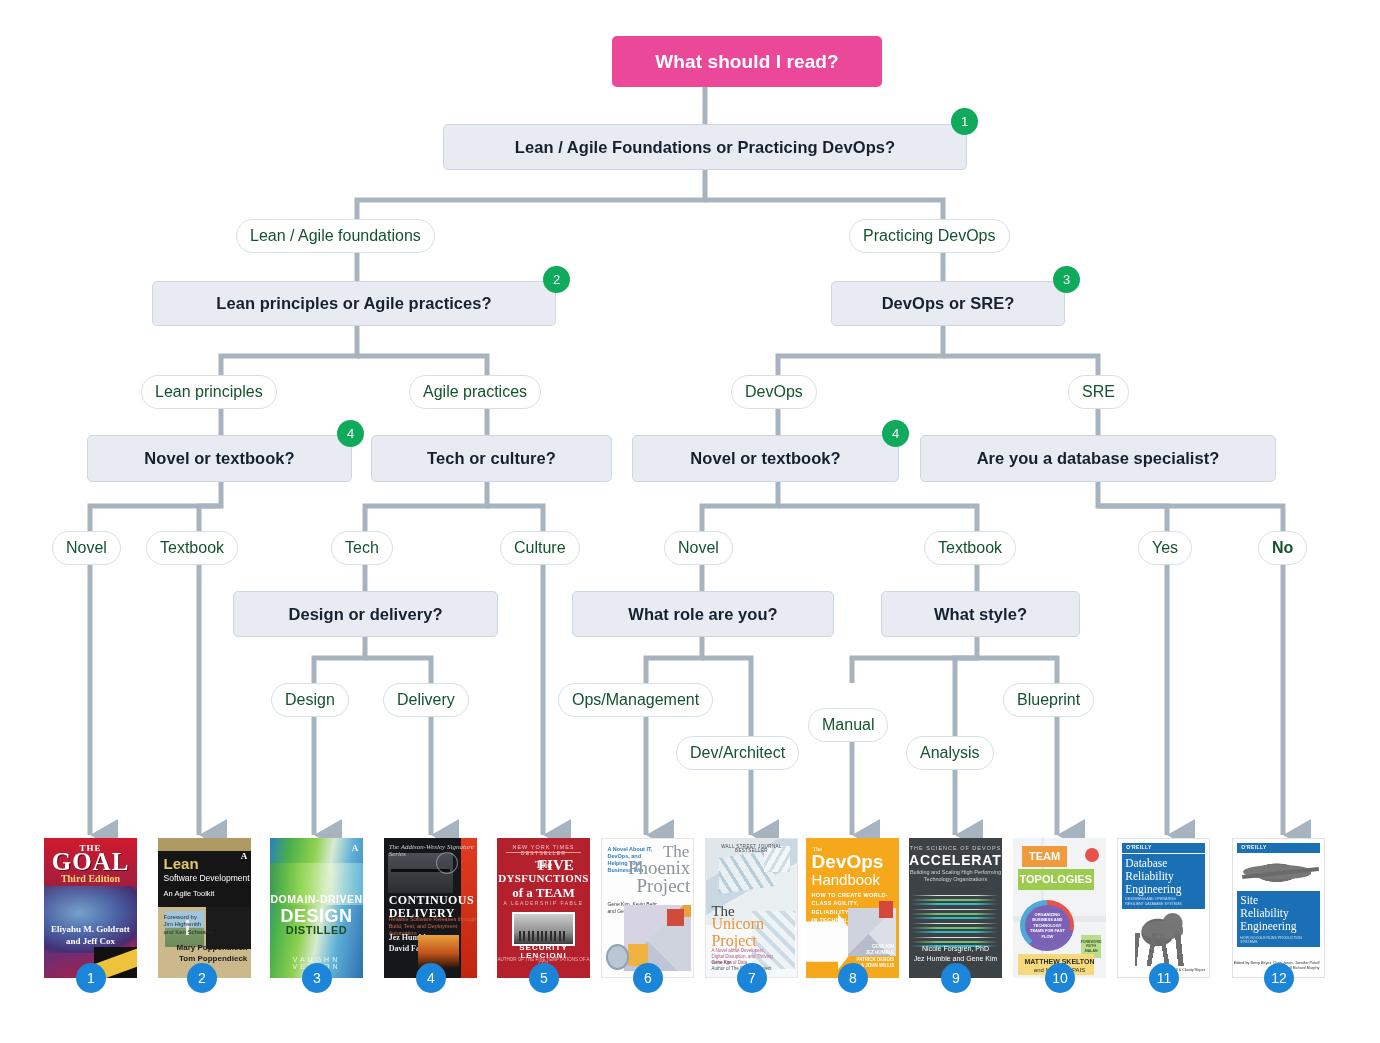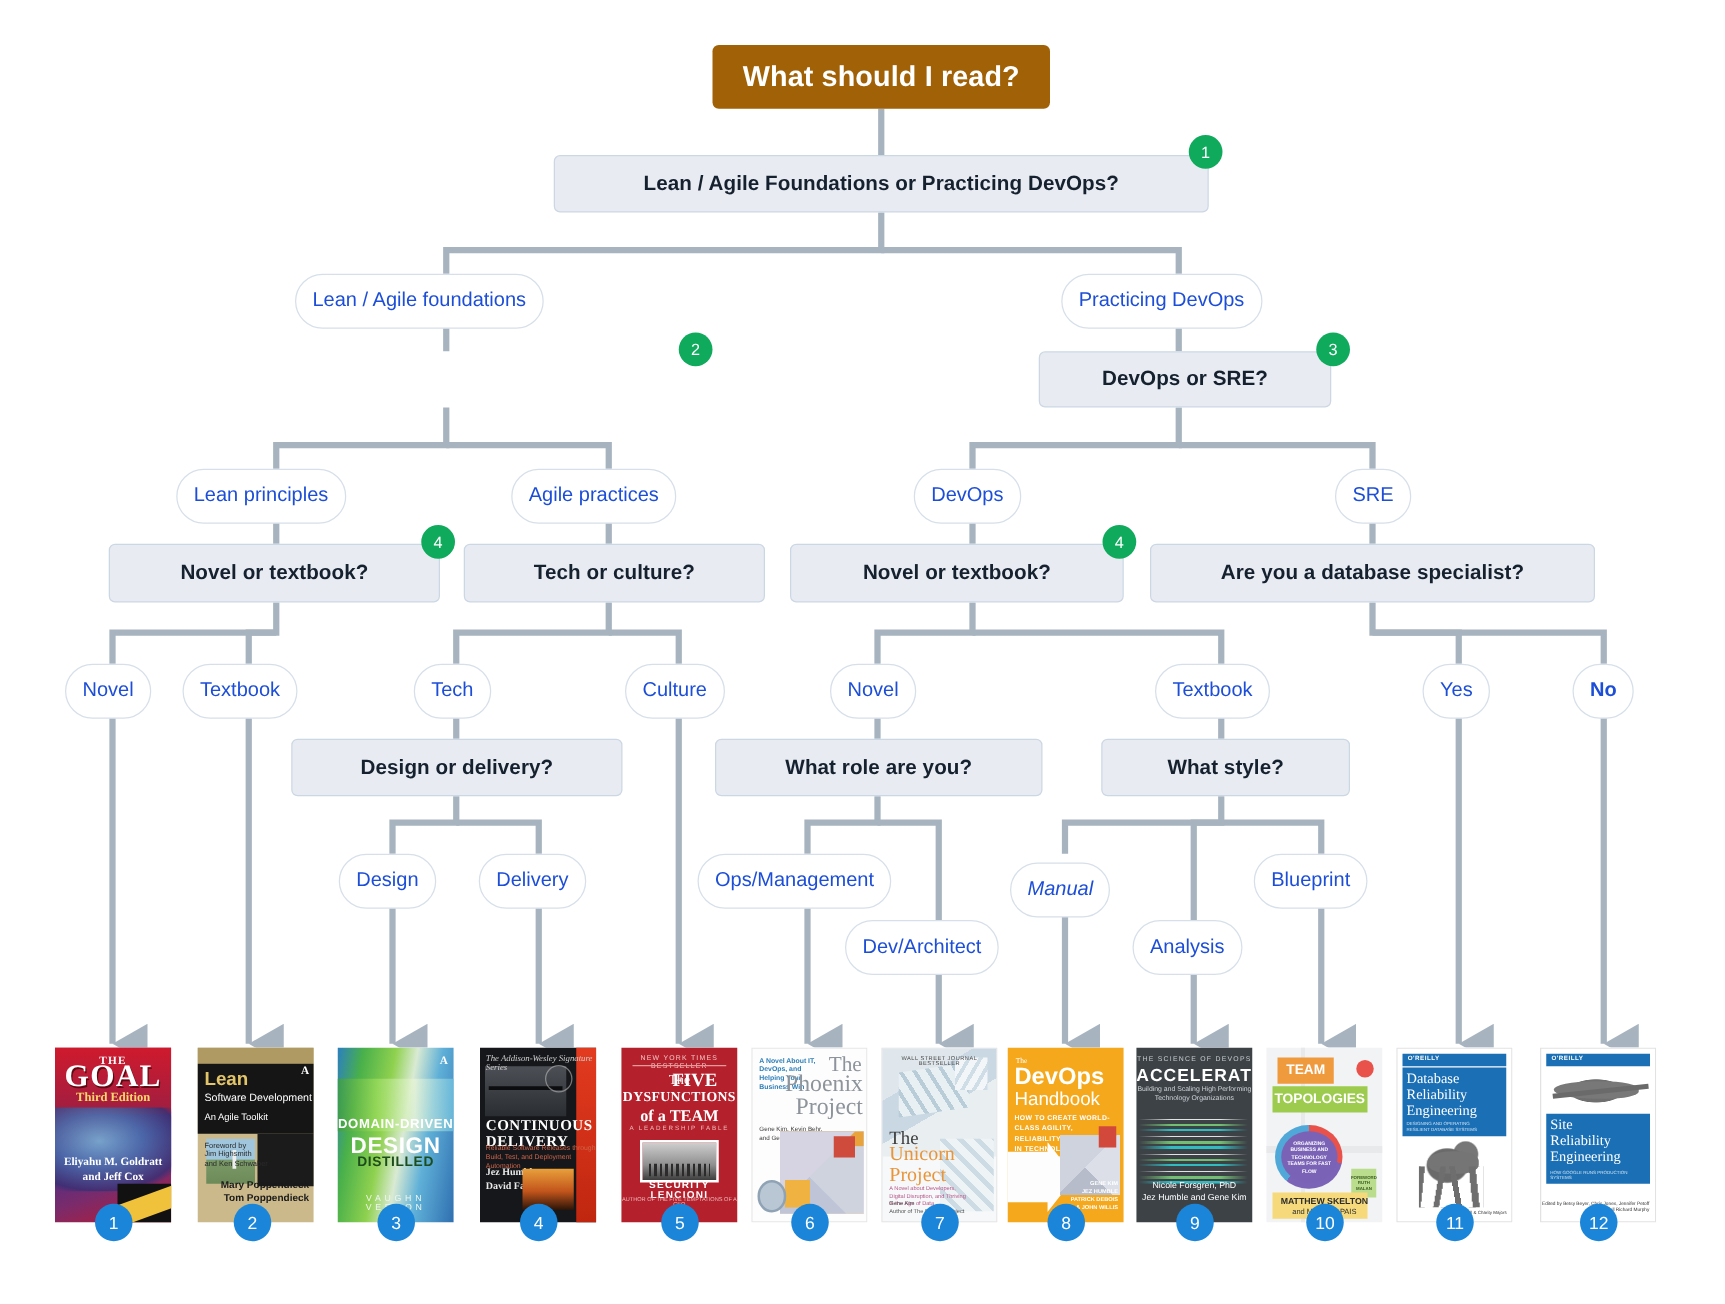--- a/index.html
+++ b/index.html
@@ -9,27 +9,28 @@
     font-family: "Liberation Sans", sans-serif;
     overflow: hidden;
   }
   #stage { position: relative; width: 1380px; height: 1043px; }
 
   #wires { position: absolute; left: 0; top: 0; width: 1380px; height: 1043px; pointer-events: none; }
 
   
   .root-node {
     position: absolute;
-    background: #a16207;
+    background: #ec4899;
     border-radius: 5px;
     color: #ffffff;
     font-weight: bold;
-    font-size: 23px;
+    font-size: 19px;
     display: flex; align-items: center; justify-content: center;
     letter-spacing: .1px;
+    margin-left: 42px;
   }
 
   
   .decision {
     position: absolute;
     background: #e8ecf2;
     border: 1px solid #ccd7e4;
     border-radius: 5px;
     color: #16212f;
     font-weight: bold;
@@ -50,26 +51,26 @@
     display: flex; align-items: center; justify-content: center;
     z-index: 7;
   }
 
   
   .pill {
     position: absolute;
     background: #ffffff;
     border: 1px solid #d7e0ea;
     border-radius: 999px;
-    color: #1d4ed8;
+    color: #14532d;
     font-size: 16px;
     display: flex; align-items: center; justify-content: center;
     white-space: nowrap;
     z-index: 5;
-    height: 44px;
+    height: 34px;
     padding: 0 13px;
   }
 
   
   .book {
     position: absolute;
     width: 93px; height: 140px;
     overflow: hidden;
     background: #ffffff;
     z-index: 4;
@@ -369,20 +370,21 @@
       <path d="M1167,565 L1167,835"></path>
       <path d="M1283,565 L1283,835"></path>
     </g>
   </svg>
 
   <div class="root-node" style="left:570px; top:36px; width:270px; height:51px;">What should I read?</div>
 
   <div class="decision" style="left:443px; top:124px; width:524px; height:46px;">Lean / Agile Foundations or Practicing DevOps?</div>
   <div class="badge-green" style="left:951px; top:108px;">1</div>
 
+  <div class="decision" style="left:152px; top:281px; width:404px; height:45px;">Lean principles or Agile practices?</div>
   <div class="badge-green" style="left:543px; top:266px;">2</div>
 
   <div class="decision" style="left:831px; top:281px; width:234px; height:45px;">DevOps or SRE?</div>
   <div class="badge-green" style="left:1053px; top:266px;">3</div>
 
   <div class="decision" style="left:87px; top:435px; width:265px; height:47px;">Novel or textbook?</div>
   <div class="badge-green" style="left:337px; top:420px;">4</div>
 
   <div class="decision" style="left:371px; top:435px; width:241px; height:47px;">Tech or culture?</div>
 
@@ -411,21 +413,21 @@
   <div class="pill" style="left:500px; top:531px;">Culture</div>
   <div class="pill" style="left:664px; top:531px;">Novel</div>
   <div class="pill" style="left:924px; top:531px;">Textbook</div>
   <div class="pill" style="left:1138px; top:531px;">Yes</div>
   <div class="pill" style="left:1258px; top:531px;font-weight:bold;">No</div>
 
   <div class="pill" style="left:271px; top:683px;">Design</div>
   <div class="pill" style="left:383px; top:683px;">Delivery</div>
   <div class="pill" style="left:558px; top:683px;">Ops/Management</div>
   <div class="pill" style="left:676px; top:736px;">Dev/Architect</div>
-  <div class="pill" style="left:808px; top:690px;font-style:italic;">Manual</div>
+  <div class="pill" style="left:808px; top:708px;">Manual</div>
   <div class="pill" style="left:906px; top:736px;">Analysis</div>
   <div class="pill" style="left:1003px; top:683px;">Blueprint</div>
 
   <div class="book" style="left:44px; top:838px;">
     <div class="book-art c1">
       <div class="band"></div>
         <div class="wav"></div>
       <div class="bk-txt t1">THE</div>
       <div class="bk-txt t2">GOAL</div>
       <div class="bk-txt t3">Third Edition</div>

